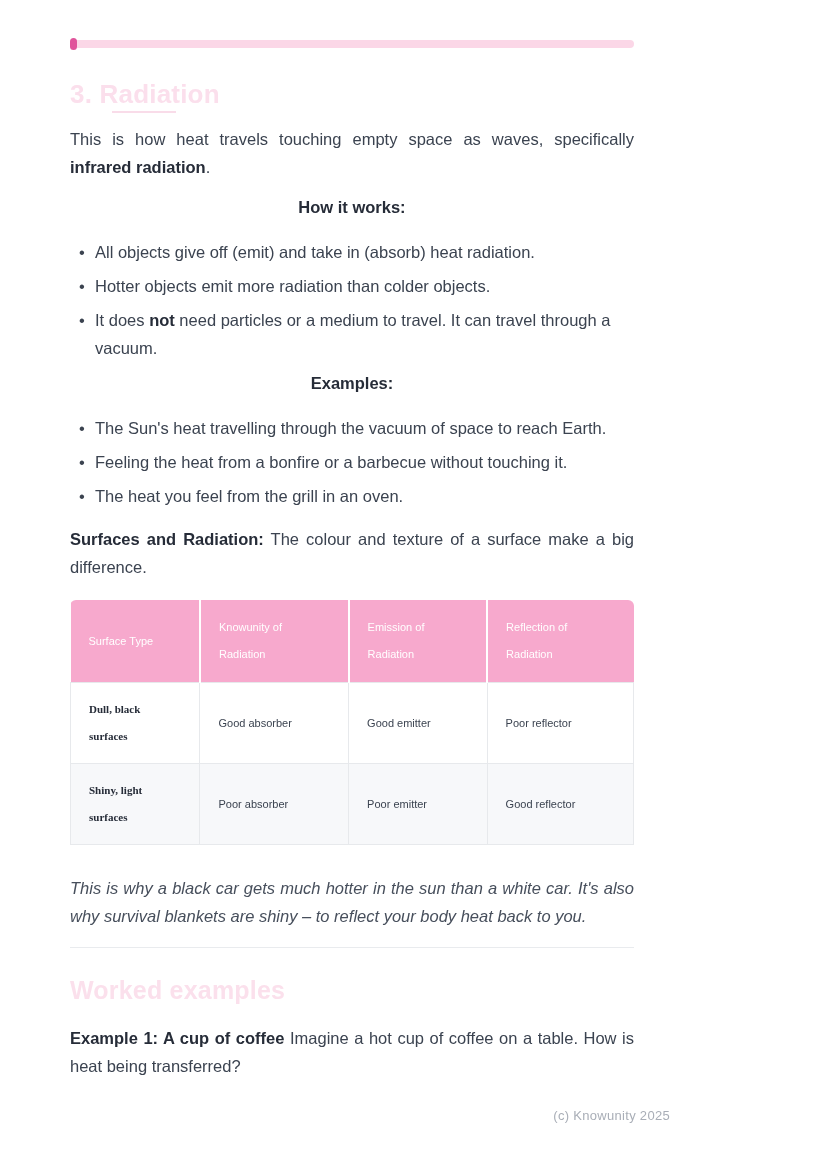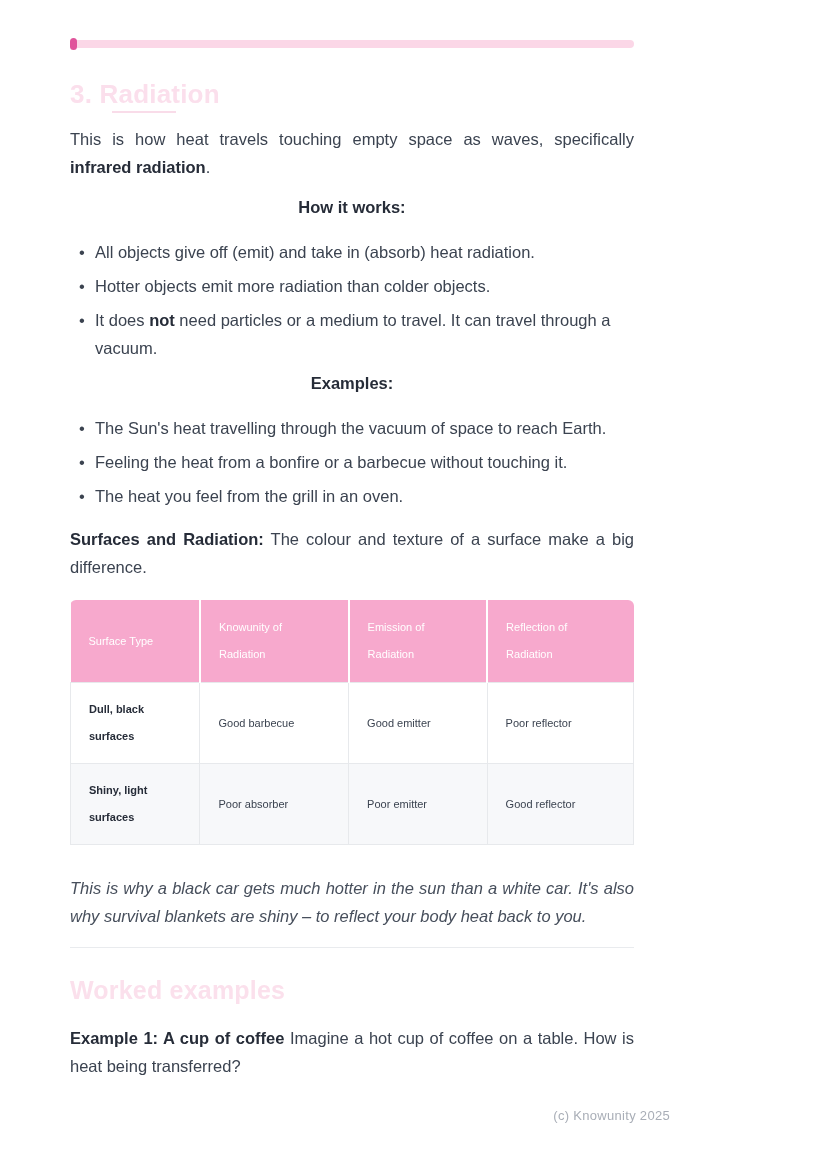--- a/index.html
+++ b/index.html
@@ -120,21 +120,21 @@
   }
   table.surfaces th:first-child { border-left: none; }
   table.surfaces td {
     padding: 13px 18px;
     line-height: 27px;
     border: 1px solid #e7e9ec;
     vertical-align: middle;
     color: #3b4350;
     background: #ffffff;
   }
-  table.surfaces td.surface { font-weight: 700; color: #262c38; }
+  table.surfaces td.surface { font-weight: 700; color: #262c38; font-family: Liberation Serif, serif; }
   table.surfaces tr.alt td { background: #f7f8fa; }
   table.surfaces tr td:first-child { border-left: 1px solid #e7e9ec; }
   table.surfaces tr td:last-child { border-right: 1px solid #e7e9ec; }
 
   p.note {
     margin: 0; margin-top: 29px;
     font-size: 16.5px; line-height: 28px;
     font-style: italic;
     color: #474f5c;
     text-align: justify;
@@ -216,21 +216,21 @@
           <tr>
             <th>Surface Type</th>
             <th>Knowunity of Radiation</th>
             <th>Emission of Radiation</th>
             <th>Reflection of Radiation</th>
           </tr>
         </thead>
         <tbody>
           <tr>
             <td class="surface">Dull, black surfaces</td>
-            <td>Good barbecue</td>
+            <td>Good absorber</td>
             <td>Good emitter</td>
             <td>Poor reflector</td>
           </tr>
           <tr class="alt">
             <td class="surface">Shiny, light surfaces</td>
             <td>Poor absorber</td>
             <td>Poor emitter</td>
             <td>Good reflector</td>
           </tr>
         </tbody>

